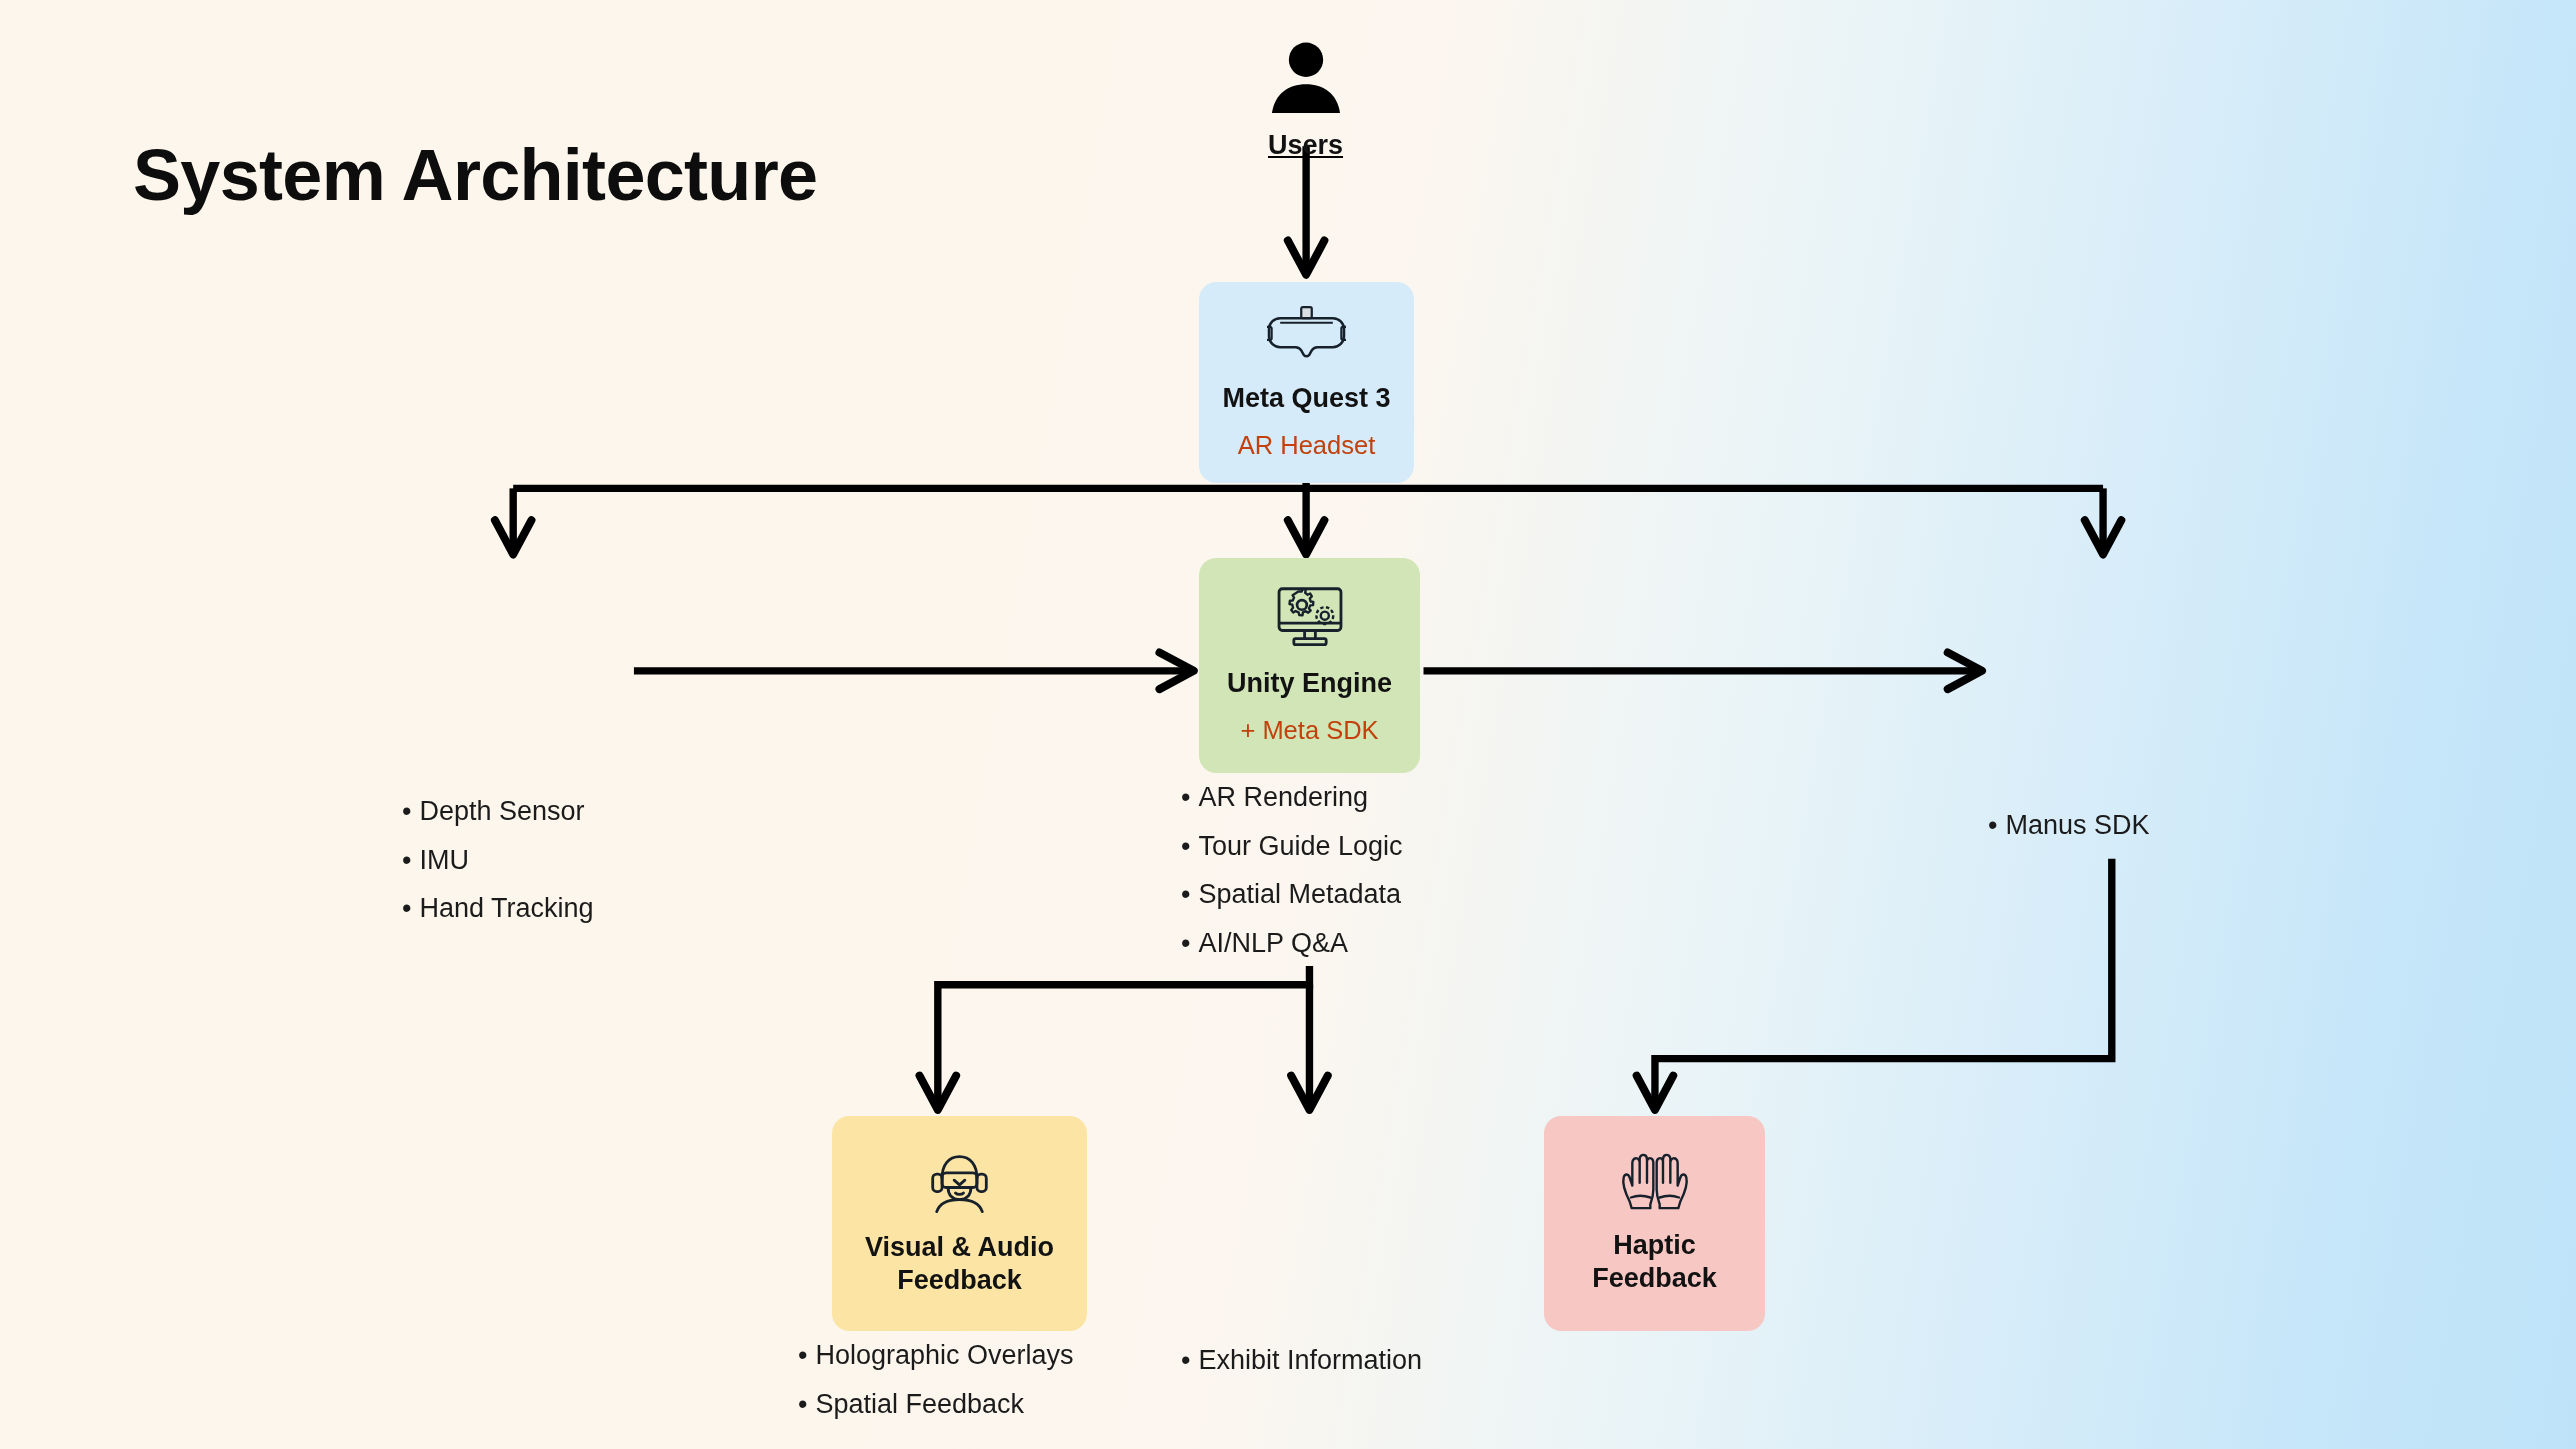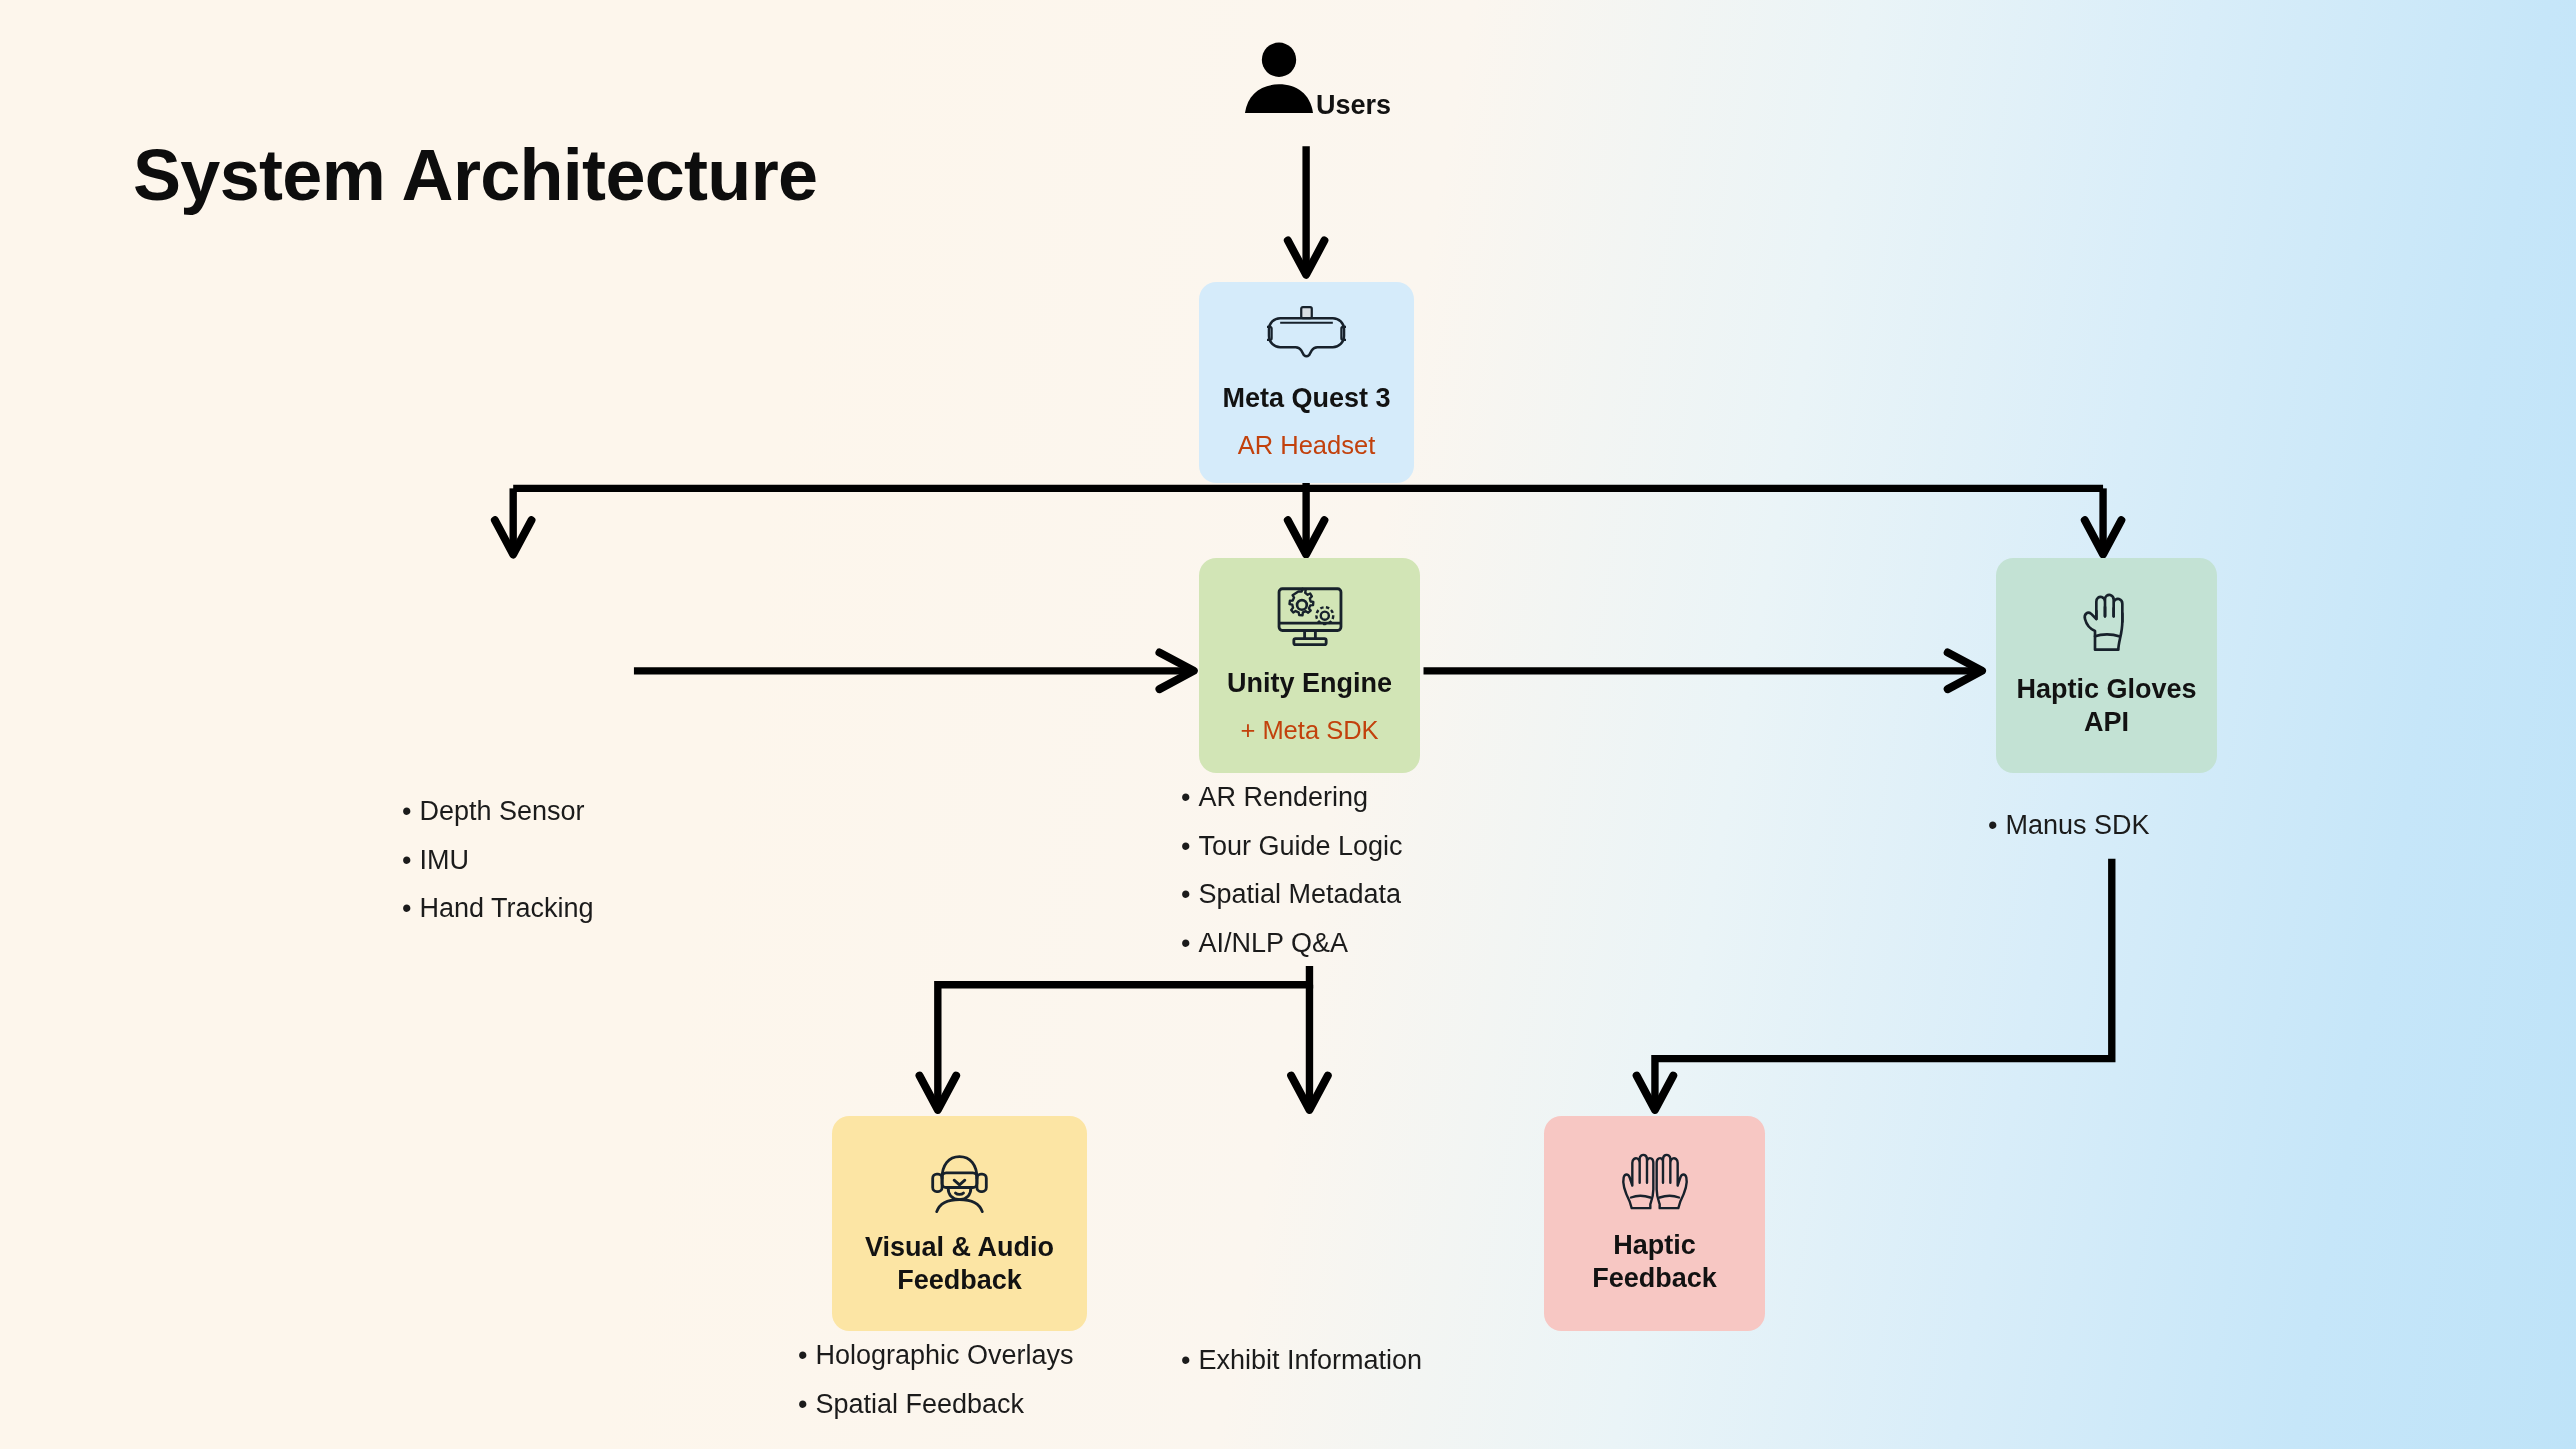--- a/index.html
+++ b/index.html
@@ -74,22 +74,23 @@
     white-space: nowrap;
   }
 
   
   #actor {
     position: absolute;
     left: 1242px;
     top: 40px;
     width: 127px;
     display: flex;
-    flex-direction: row;
-    align-items: flex-end;
+    flex-direction: column;
+    align-items: center;
+    text-decoration: underline;
   }
   #actor .alabel {
     font-size: 27px;
     font-weight: bold;
     color: #121212;
     margin-top: 9.4px;
   }
 
   
   .bullets {
@@ -223,37 +224,20 @@
     <div class="bitem">
       <span class="bdot">•</span>
       <span>Spatial Metadata</span>
     </div>
     <div class="bitem">
       <span class="bdot">•</span>
       <span>AI/NLP Q&amp;A</span>
     </div>
   </div>
 
-  <div class="node" style="left:1996px; top:558px; width:221px; height:215px; background:#C3E2D4;">
-    <span class="nicon">
-      <svg width="56" height="62" viewBox="0 0 84 92">
-        <g fill="none" stroke="#17212B" stroke-width="4" stroke-linejoin="round" stroke-linecap="round">
-          <path d="M24,86 L24,58 C17,55 11,48 9,40 C7,33 13,28 18,32 L26,40
-                   L26,14 C26,9 30,6 34,7 C37,8 39,11 39,14 L39,36
-                   L39,10 C39,6 43,3 47,4 C50,5 52,8 52,11 L52,36
-                   L52,16 C52,12 56,9 60,10 C63,11 65,14 65,17 L65,44
-                   C65,62 59,74 59,86 Z"></path>
-          <path d="M26,40 L26,28 M39,36 L39,22 M52,36 L52,24 M65,44 L65,32"></path>
-          <path d="M24,66 C34,62 50,62 60,66"></path>
-        </g>
-      </svg>
-    </span>
-    <span class="ntitle">Haptic Gloves
-API</span>
-  </div>
 
   <div class="bullets" style="left:1988px; top:812px;">
     <div class="bitem">
       <span class="bdot">•</span>
       <span>Manus SDK</span>
     </div>
   </div>
 
   <div class="node" style="left:832px; top:1116px; width:255px; height:215px; background:#FCE5A4;">
     <span class="nicon">

